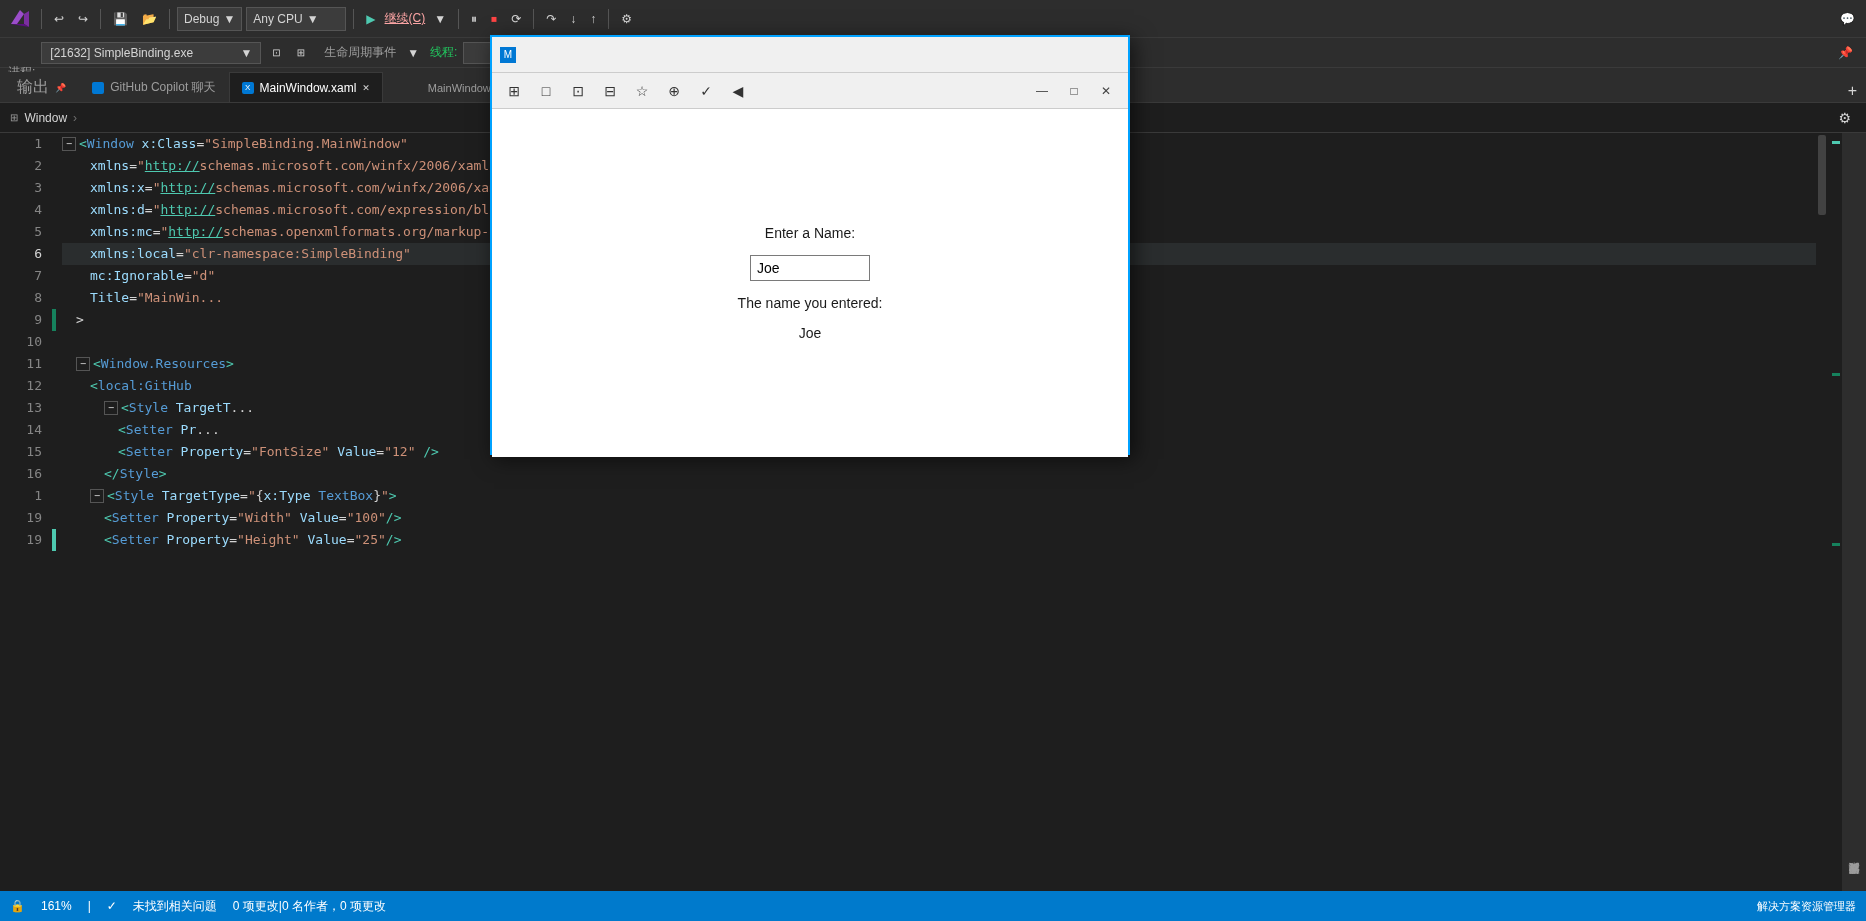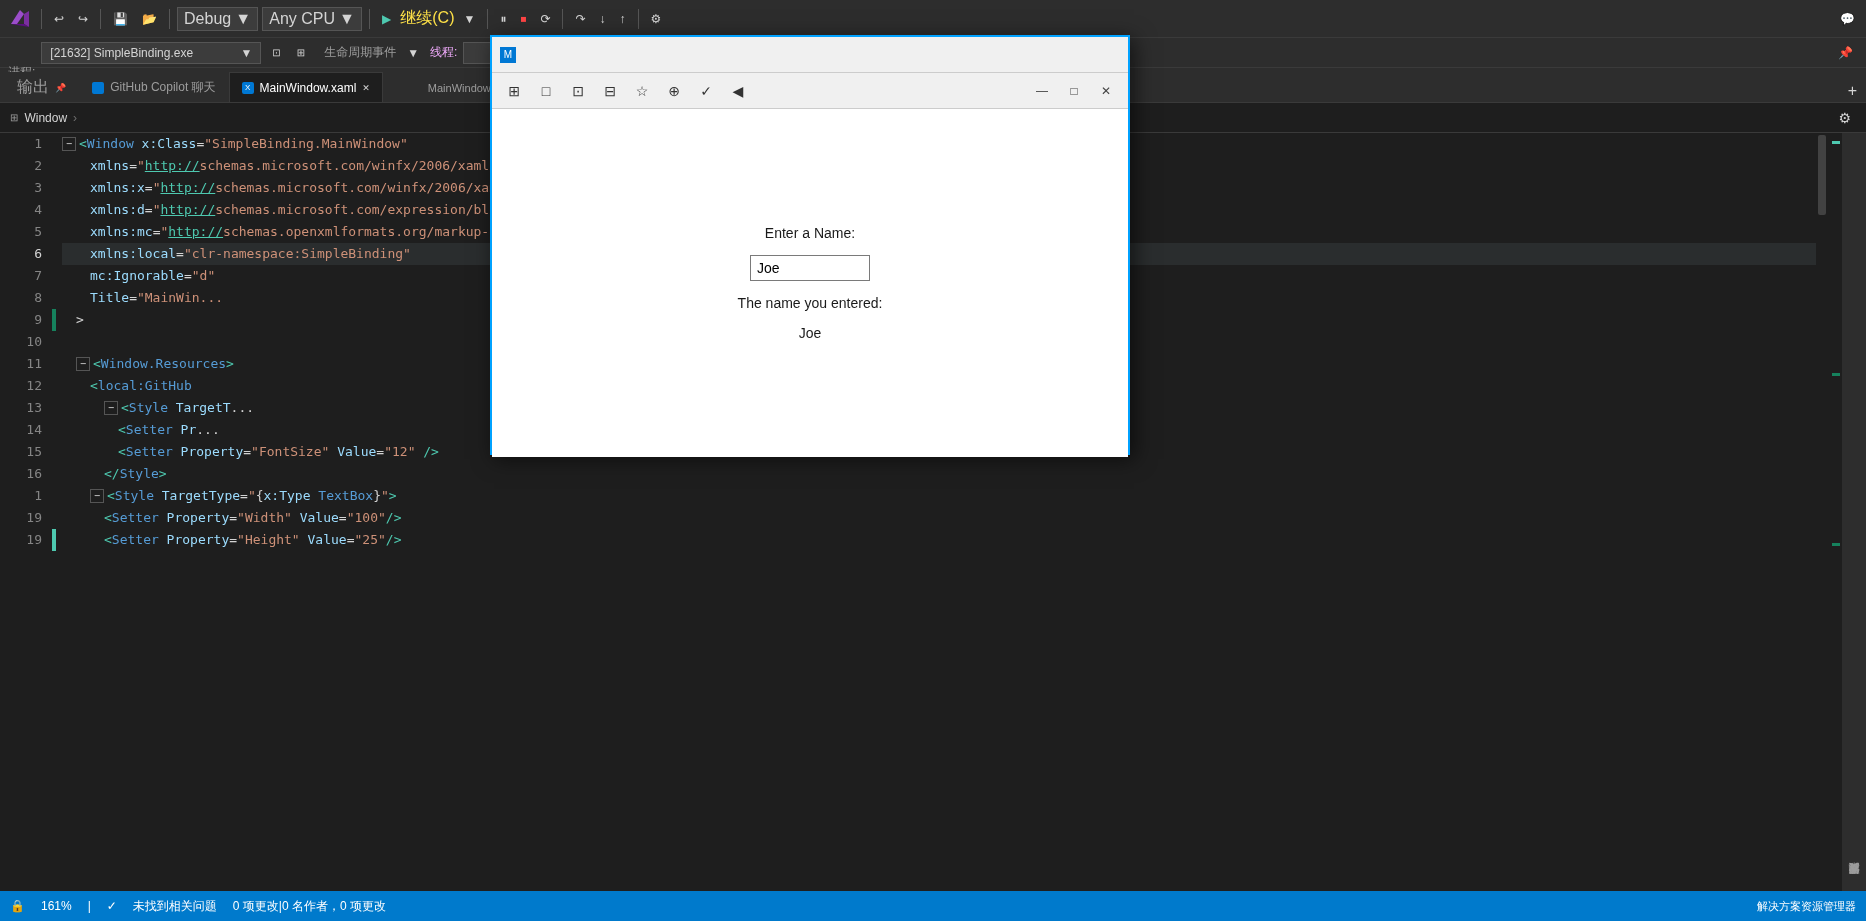--- a/index.html
+++ b/index.html
@@ -37,28 +37,27 @@
     .toolbar-separator {
       width: 1px;
       height: 20px;
       background: #555;
       margin: 0 3px;
     }
     .toolbar-dropdown {
       background: #3c3c3c;
       border: 1px solid #555;
       color: #d4d4d4;
-      font-size: 16px;
+      font-size: 12px;
       padding: 2px 6px;
       cursor: pointer;
       display: flex;
       align-items: center;
       gap: 4px;
       height: 24px;
-      justify-content: center;
     }
 
     
     .process-bar {
       height: 30px;
       background: #2d2d2d;
       display: flex;
       align-items: center;
       padding: 0 8px;
       border-bottom: 1px solid #3a3a3a;
@@ -365,21 +364,21 @@
     <span>Debug</span>
     <span>▼</span>
   </div>
   <div class="toolbar-dropdown" style="min-width:100px;">
     <span>Any CPU</span>
     <span>▼</span>
   </div>
   <div class="toolbar-separator"></div>
 
   <button class="toolbar-btn" style="color:#4ec9b0;">▶</button>
-  <span style="font-size:16px;color:#fde047;">继续(C)</span>
+  <span style="font-size:12px;color:#fca5a5;text-decoration:underline;">继续(C)</span>
   <button class="toolbar-btn">▼</button>
   <div class="toolbar-separator"></div>
   <button class="toolbar-btn">⏸</button>
   <button class="toolbar-btn" style="color:#f44;">⏹</button>
   <button class="toolbar-btn">⟳</button>
   <div class="toolbar-separator"></div>
   <button class="toolbar-btn">↷</button>
   <button class="toolbar-btn">↓</button>
   <button class="toolbar-btn">↑</button>
   <div class="toolbar-separator"></div>
@@ -391,21 +390,21 @@
 <div class="process-bar">
   <span style="color:#9d9d9d;margin-top:40px;">进程:</span>
   <div class="process-dropdown">
     <span>[21632] SimpleBinding.exe</span>
     <span style="margin-left:auto;">▼</span>
   </div>
   <button class="toolbar-btn" style="font-size:10px;">⊡</button>
   <button class="toolbar-btn" style="font-size:10px;">⊞</button>
   <span style="margin-left:8px;color:#9d9d9d;">生命周期事件</span>
   <button class="toolbar-btn">▼</button>
-  <span style="color:#f0abfc;">线程:</span>
+  <span style="color:#22c55e;">线程:</span>
   <div class="process-dropdown" style="min-width:280px;">
     <span></span>
     <span style="margin-left:auto;">▼</span>
   </div>
   <button class="toolbar-btn">⊡</button>
   <button class="toolbar-btn">⊞</button>
   <span style="color:#9d9d9d;">堆栈帧:</span>
   <div class="process-dropdown" style="min-width:280px;">
     <span></span>
     <span style="margin-left:auto;">▼</span>

